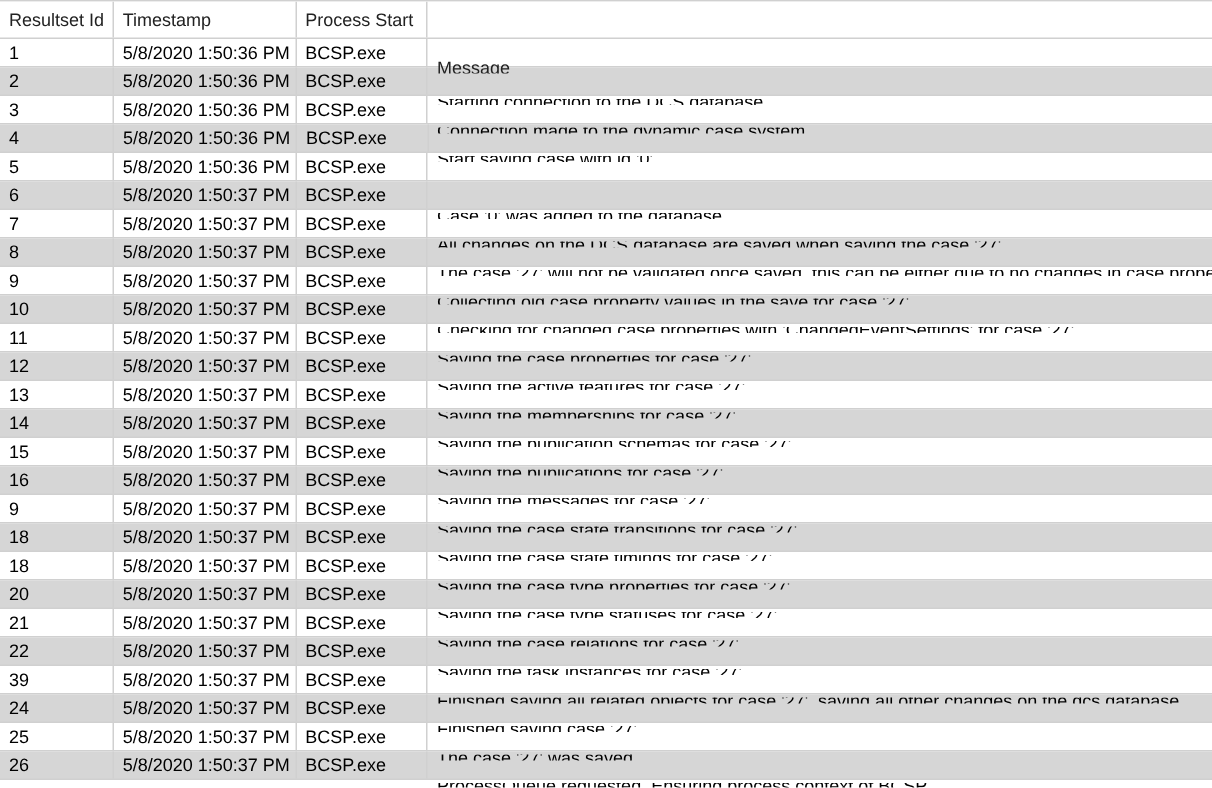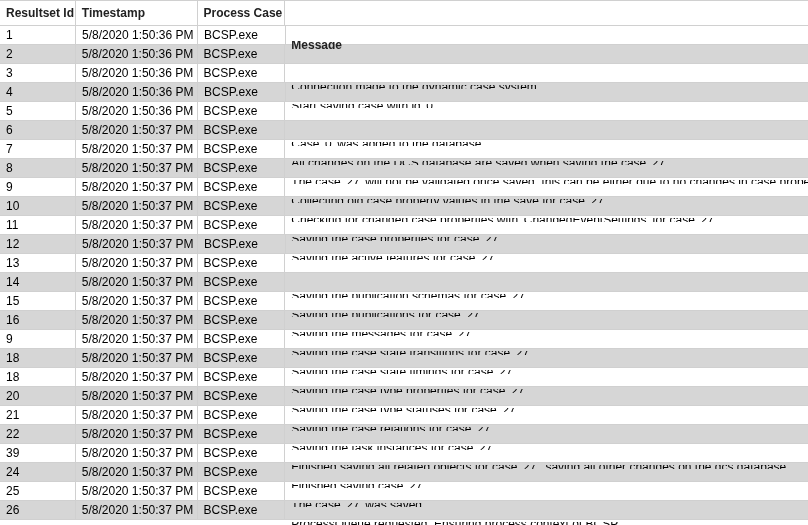--- a/index.html
+++ b/index.html
@@ -36,21 +36,21 @@
       border-right: 1px solid #d0d0d0;
       padding: 2px 6px;
       white-space: nowrap;
       overflow: hidden;
       box-sizing: border-box;
       line-height: 14px;
       display: flex;
       align-items: center;
     }
     .header-row .cell {
-      font-weight: 700;
+      font-weight: 400;
       color: #222;
       position: relative;
       padding: 4px 6px;
     }
     .header-row .cell::after {
       content: "";
       position: absolute;
       right: -1px;
       top: 2px;
       bottom: 2px;
@@ -63,29 +63,30 @@
     .col-msg { width: 524px; border-right: none; margin-top: 40px; }
   </style>
 </head>
 <body>
 
 <div class="grid">
 
   <div class="row header-row">
     <div class="cell col-id">Resultset Id</div>
     <div class="cell col-ts">Timestamp</div>
-    <div class="cell col-proc">Process Case</div>
+    <div class="cell col-proc">Process Start</div>
     <div class="cell col-msg">Message</div>
   </div>
 
   <div id="rows-container">
       <div class="row">
         <div class="cell col-id">1</div>
         <div class="cell col-ts">5/8/2020 1:50:36 PM</div>
         <div class="cell col-proc">BCSP.exe</div>
+        <div class="cell col-msg">Starting connection to the DCS database</div>
       </div>
       <div class="row alt">
         <div class="cell col-id">2</div>
         <div class="cell col-ts">5/8/2020 1:50:36 PM</div>
         <div class="cell col-proc">BCSP.exe</div>
         <div class="cell col-msg">Connection made to the dynamic case system</div>
       </div>
       <div class="row">
         <div class="cell col-id">3</div>
         <div class="cell col-ts">5/8/2020 1:50:36 PM</div>
@@ -136,20 +137,21 @@
       <div class="row">
         <div class="cell col-id">11</div>
         <div class="cell col-ts">5/8/2020 1:50:37 PM</div>
         <div class="cell col-proc">BCSP.exe</div>
         <div class="cell col-msg">Saving the active features for case '27'</div>
       </div>
       <div class="row alt">
         <div class="cell col-id">12</div>
         <div class="cell col-ts">5/8/2020 1:50:37 PM</div>
         <div class="cell col-proc">BCSP.exe</div>
+        <div class="cell col-msg">Saving the memberships for case '27'</div>
       </div>
       <div class="row">
         <div class="cell col-id">13</div>
         <div class="cell col-ts">5/8/2020 1:50:37 PM</div>
         <div class="cell col-proc">BCSP.exe</div>
         <div class="cell col-msg">Saving the publication schemas for case '27'</div>
       </div>
       <div class="row alt">
         <div class="cell col-id">14</div>
         <div class="cell col-ts">5/8/2020 1:50:37 PM</div>

